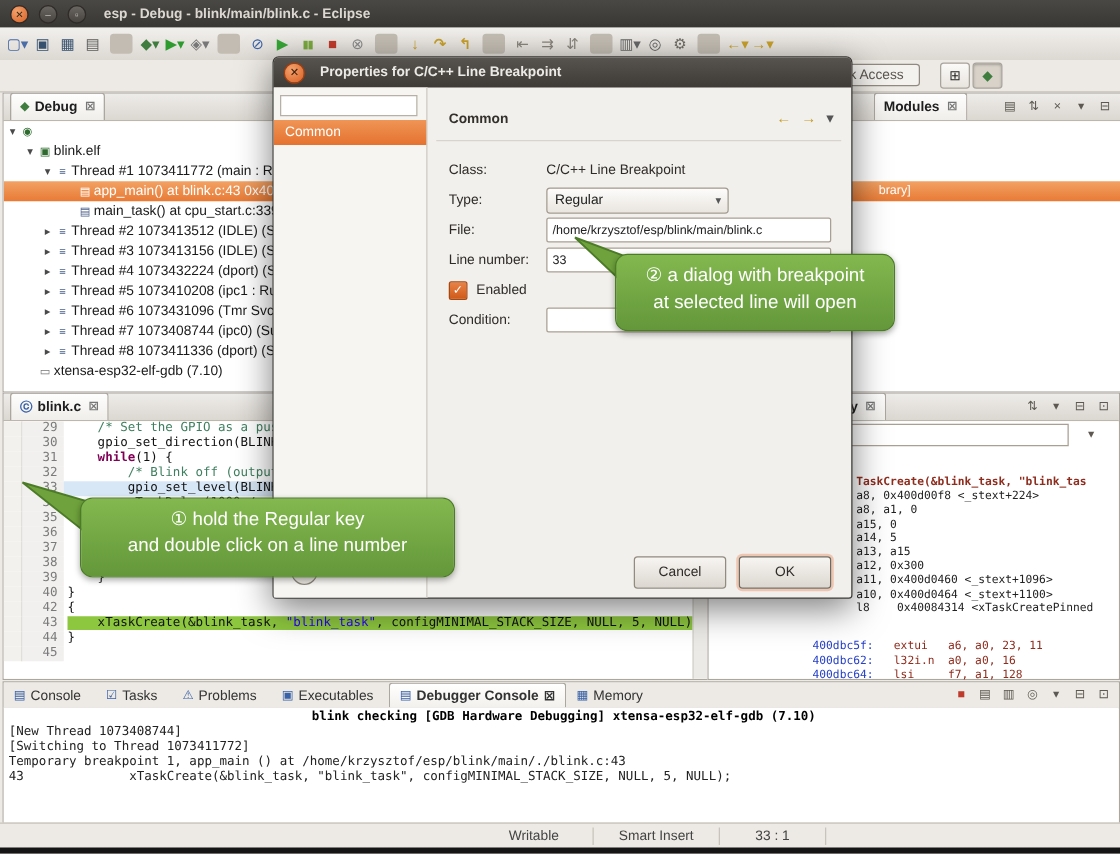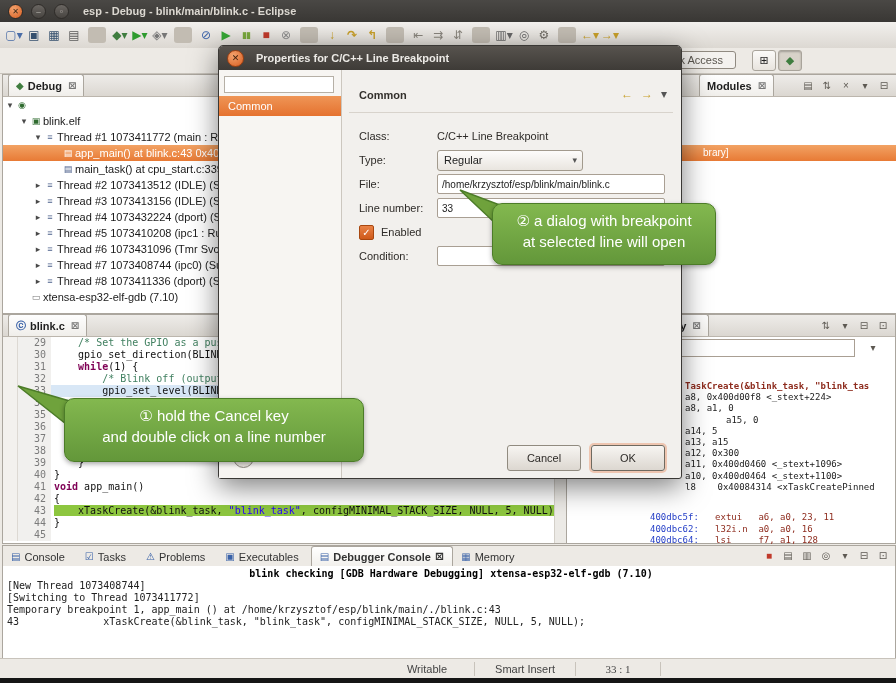--- a/index.html
+++ b/index.html
@@ -372,25 +372,20 @@
           <span class="gnum">39</span>
           <span class="ccode"><span class="ctext"><span>    }</span><span></span><span></span></span></span>
         </div>
 
         <div class="cl">
           <span class="ruler"></span>
           <span class="gnum">40</span>
           <span class="ccode"><span class="ctext"><span>}</span><span></span><span></span></span></span>
         </div>
 
-        <div class="cl">
-          <span class="ruler"></span>
-          <span class="gnum">41</span>
-          <span class="ccode"><span class="ctext"><span class=" kw">void</span><span> app_main()</span><span></span></span></span>
-        </div>
 
         <div class="cl">
           <span class="ruler"></span>
           <span class="gnum">42</span>
           <span class="ccode"><span class="ctext"><span>{</span><span></span><span></span></span></span>
         </div>
 
         <div class="cl hl-green">
           <span class="ruler"></span>
           <span class="gnum">43</span>
@@ -455,21 +450,21 @@
       <input class="loc-input" style="left: 24px; top: 2px; width: 254px;" value="Enter location here">
       <span class="hicon" style="position:absolute;right:14px;top:3px;">▾</span>
       <div>
 
           <div class="dis-line ins src" style="left: 118px; top: 44px;">TaskCreate(&amp;blink_task, "blink_tas</div>
 
           <div class="dis-line ins" style="left: 118px; top: 55.2px;">a8, 0x400d00f8 &lt;_stext+224&gt;</div>
 
           <div class="dis-line ins" style="left: 118px; top: 66.4px;">a8, a1, 0</div>
 
-          <div class="dis-line ins" style="left: 118px; top: 77.6px; margin-left: 41px;">a15, 0</div>
+          <div class="dis-line ins" style="left: 118px; top: 77.6px;">a15, 0</div>
 
           <div class="dis-line ins" style="left: 118px; top: 88.8px;">a14, 5</div>
 
           <div class="dis-line ins" style="left: 118px; top: 100px;">a13, a15</div>
 
           <div class="dis-line ins" style="left: 118px; top: 111.2px;">a12, 0x300</div>
 
           <div class="dis-line ins" style="left: 118px; top: 122.4px;">a11, 0x400d0460 &lt;_stext+1096&gt;</div>
 
           <div class="dis-line ins" style="left: 118px; top: 133.6px;">a10, 0x400d0464 &lt;_stext+1100&gt;</div>
@@ -560,21 +555,21 @@
           <div class="conline">Temporary breakpoint 1, app_main () at /home/krzysztof/esp/blink/main/./blink.c:43</div>
           <div class="conline">43              xTaskCreate(&amp;blink_task, "blink_task", configMINIMAL_STACK_SIZE, NULL, 5, NULL);</div>
         </div>
     </div>
   </div>
 
   <div class="abs statusbar">
     <span style="width:380px;"></span>
     <span class="scell" style="width:66px;text-align:center;">Writable</span>
     <span class="scell" style="width:72px;text-align:center;">Smart Insert</span>
-    <span class="scell" style="width:56px;text-align:center;font-family:Liberation Serif, serif;">33 : 1</span>
+    <span class="scell" style="width:56px;text-align:center;">33 : 1</span>
   </div>
   <div class="abs botstrip"></div>
 
   <div class="abs dlg">
     <div class="dlg-tb">
       <span class="dlg-close">✕</span>
       <span class="dlg-title">Properties for C/C++ Line Breakpoint</span>
     </div>
     <div class="dlg-side">
       <span class="side-filter"></span>
@@ -626,17 +621,17 @@
   </svg>
   <div class="abs callout" style="left:492px;top:203px;width:222px;height:54px;">
     <div>② a dialog with breakpoint</div>
     <div>at selected line will  open</div>
   </div>
 
   <svg class="co-arrow" style="left:14px;top:378px;" width="80" height="48">
     <polygon points="4,8 66,26 52,46" fill="#6fa23c" stroke="#4c7c28" stroke-width="1.5"></polygon>
   </svg>
   <div class="abs callout" style="left:64px;top:398px;width:298px;height:56px;">
-    <div>① hold the Cancel key</div>
+    <div>① hold the Regular key</div>
     <div>and double click on a line number</div>
   </div>
 
 </div>
 
 </body></html>

